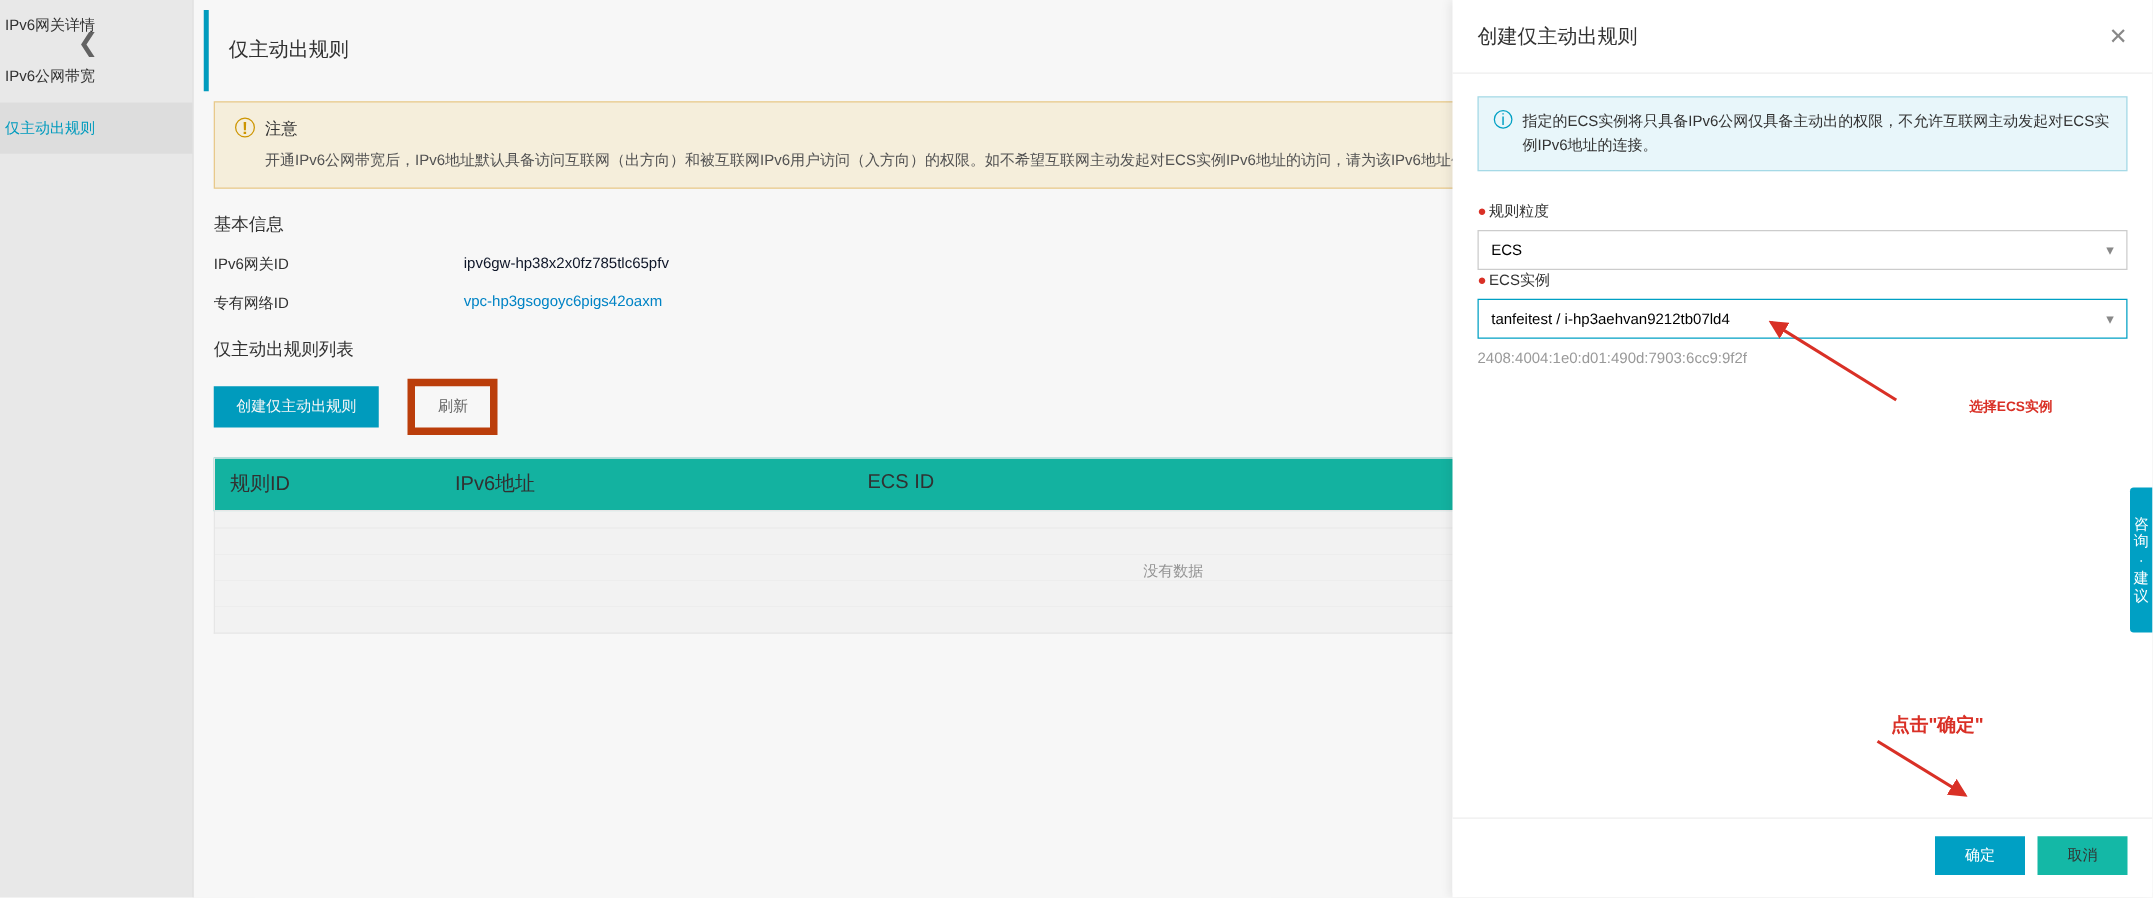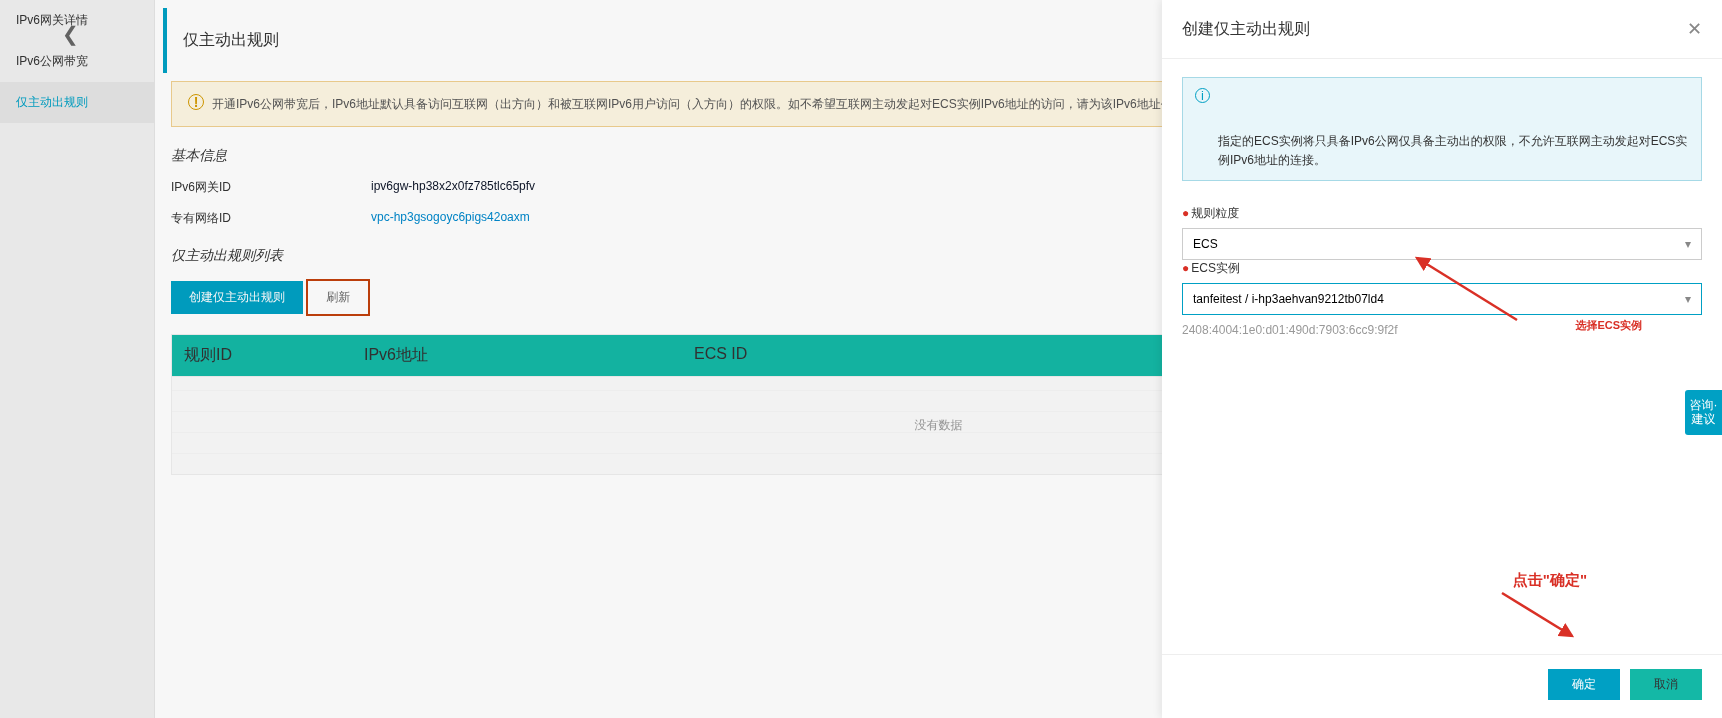--- a/index.html
+++ b/index.html
@@ -21,21 +21,21 @@
       border-right: 1px solid #e5e5e5;
     }
     .back-arrow {
       position: absolute;
       left: 62px; top: 22px;
       font-size: 20px;
       color: #666;
       cursor: pointer;
     }
     .side-item {
-      padding: 12px 16px;
+      padding: 12px 4px;
       font-size: 12px;
       color: #333;
       cursor: pointer;
     }
     .side-item:first-of-type { margin-top: 60px; }
     .side-item.active {
       background: #e5e5e5;
       color: #00a0c4;
     }
     .main {
@@ -75,21 +75,20 @@
       flex-shrink: 0;
     }
     .alert-body { flex:1; }
     .alert-title { font-size: 13px; color: #333; margin-bottom: 6px; }
     .alert-desc { font-size: 12px; color: #555; line-height: 1.7; }
     .alert-link { color: #0088cc; }
     .section-title {
       font-size: 14px;
       color: #333;
       margin: 20px 0 14px 0;
-      font-style: italic;
     }
     .kv-row {
       display: flex;
       margin-bottom: 14px;
     }
     .kv-label {
       width: 200px;
       text-align: left;
       padding-right: 12px;
       color: #333;
@@ -99,21 +98,21 @@
     .kv-value.link { color:#0088cc; cursor:pointer; }
     .btn-row { margin-bottom: 18px; }
     .btn {
       display:inline-block;
       padding: 8px 18px;
       font-size:12px;
       cursor:pointer;
       border:none;
     }
     .btn-primary { background:#00a0c4; color:#fff; }
-    .btn-default { background:#fff; color:#666; border:2px solid #c2410c; margin-left:0; }
+    .btn-default { background:#fff; color:#666; border:6px solid #c2410c; margin-left:20px; }
     .table-head {
       display:flex;
       background:#14b8a6;
       border:1px solid #eee;
       padding: 10px 12px;
       color:#333;
       font-size:16px;
     }
     .th1 { flex:0 0 180px; }
     .th2 { flex:0 0 330px; }
@@ -164,21 +163,21 @@
     .info-icon {
       color:#00a0c4;
       font-size:13px;
       border:1px solid #00a0c4;
       border-radius:50%;
       width:15px;height:15px;
       display:flex;align-items:center;justify-content:center;
       margin-right:8px;
       flex-shrink:0;
     }
-    .info-text { font-size:12px; color:#333; line-height:1.6;margin-top:44px;}
+    .info-text { font-size:12px; color:#333; line-height:1.6;}
     .form-row { margin-bottom: 0; }
     .form-label { font-size:12px; color:#333; margin-bottom:6px; display:block;}
     .req { color:#d93026; margin-right:2px;}
     .select {
       width:100%;
       border:1px solid #ccc;
       padding:8px 10px;
       font-size:12px;
       background:#fff;
       display:flex;
@@ -226,22 +225,22 @@
       right: 135px; bottom: 128px;
       color:#d93026;
       font-weight:bold;
       font-size:15px;
     }
     .feedback-tab {
       position:absolute;
       right:0; top: 390px;
       background:#00a0c4;
       color:#fff;
-      width:37px;
-      padding:8px 2px;
+      width:18px;
+      padding:22px 2px;
       font-size:12px;
       text-align:center;
       line-height:1.2;
       border-radius: 3px 0 0 3px;
       cursor:pointer;
       z-index:10;
     }
   </style>
 </head>
 <body>
@@ -252,20 +251,21 @@
   <div class="side-item">IPv6公网带宽</div>
   <div class="side-item active">仅主动出规则</div>
 </div>
 
 <div class="main">
   <div class="page-title">仅主动出规则</div>
   <div class="content-inner">
     <div class="alert">
       <div class="alert-icon">!</div>
       <div class="alert-body">
+        <div class="alert-title">注意</div>
         <div class="alert-desc">
           <span>开通IPv6公网带宽后，IPv6地址默认具备访问互联网（出方向）和被互联网IPv6用户访问（入方向）的权限。如不希望互联网主动发起对ECS实例IPv6地址的访问，请为该IPv6地址创建仅主动出规则，如需更多条目的规格，请</span><a class="alert-link">升级IPv6网关的规格</a><span>。</span>
         </div>
       </div>
     </div>
 
     <div class="section-title">基本信息</div>
     <div class="kv-row">
       <div class="kv-label">IPv6网关ID</div>
       <div class="kv-value">ipv6gw-hp38x2x0fz785tlc65pfv</div>

